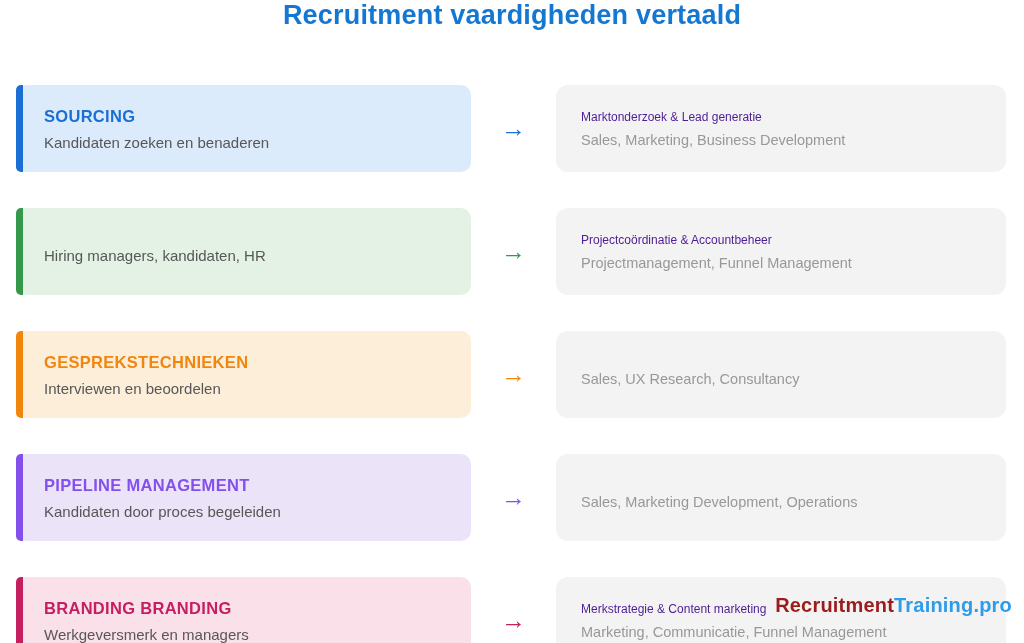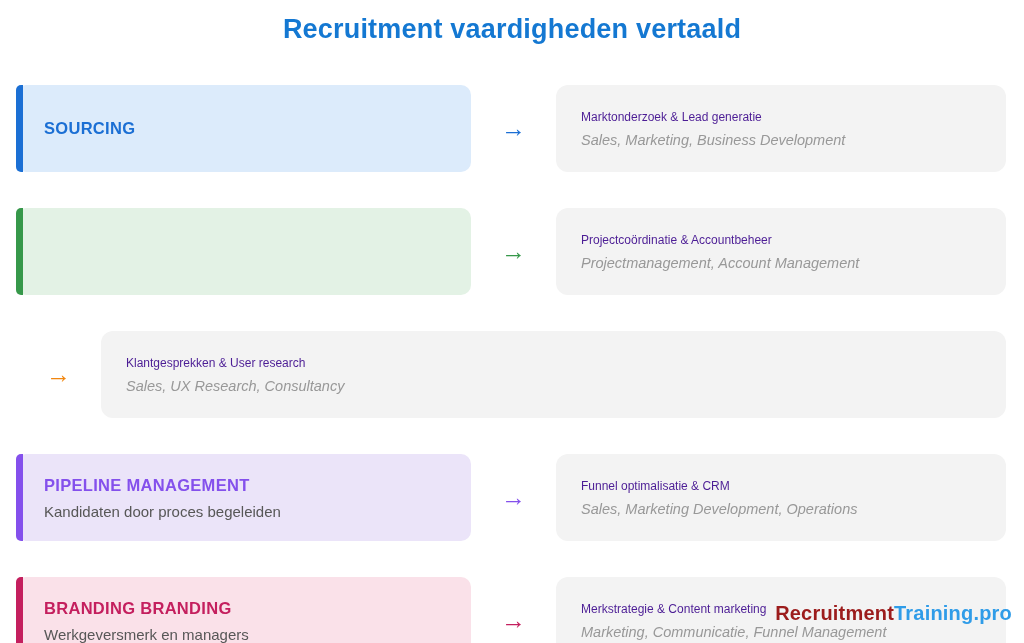--- a/index.html
+++ b/index.html
@@ -5,21 +5,20 @@
   * { margin: 0; padding: 0; box-sizing: border-box; }
   html, body { width: 1024px; height: 643px; }
   body {
     background: #ffffff;
     font-family: "Liberation Sans", sans-serif;
     position: relative;
     overflow: hidden;
   }
   .page-title {
     text-align: center;
-    padding-top: 14px;
     font-size: 27px;
     font-weight: 700;
     letter-spacing: 0.2px;
   }
   .rows {
     position: absolute;
     top: 85px;
     left: 16px;
     right: 18px;
     display: flex;
@@ -82,74 +81,77 @@
   }
   .target-title {
     font-size: 12px;
     font-weight: 400;
     color: #4c1d95;
   }
   .target-desc {
     margin-top: 8px;
     font-size: 14.5px;
     color: #989898;
-    font-style: italic;
   }
   .footer-logo {
     position: absolute;
     right: 12px;
-    bottom: 18px;
+    bottom: 26px;
     font-size: 20px;
     font-weight: 700;
     letter-spacing: 0.2px;
   }
 </style>
 </head>
 <body>
 
 <div class="page-title" style="color: rgb(20, 120, 210);">Recruitment vaardigheden vertaald</div>
 
 <div class="rows">
   <div class="row" style="--accent: #1b6fd4; --bg: #dcebfb;">
     <div class="left-card">
       <div class="skill-title">SOURCING</div>
+      <div class="skill-desc">Kandidaten zoeken en benaderen</div>
     </div>
     <div class="arrow-cell">→</div>
     <div class="right-card">
       <div class="target-title">Marktonderzoek &amp; Lead generatie</div>
       <div class="target-desc">Sales, Marketing, Business Development</div>
     </div>
   </div>
 
   <div class="row" style="--accent: #36984a; --bg: #e3f2e5;">
     <div class="left-card">
+      <div class="skill-desc">Hiring managers, kandidaten, HR</div>
     </div>
     <div class="arrow-cell">→</div>
     <div class="right-card">
       <div class="target-title">Projectcoördinatie &amp; Accountbeheer</div>
-      <div class="target-desc">Projectmanagement, Account Management</div>
+      <div class="target-desc">Projectmanagement, Funnel Management</div>
     </div>
   </div>
 
   <div class="row" style="--accent: #f1860f; --bg: #fdeed9;">
+    <div class="left-card">
+      <div class="skill-title">GESPREKSTECHNIEKEN</div>
+      <div class="skill-desc">Interviewen en beoordelen</div>
+    </div>
     <div class="arrow-cell">→</div>
     <div class="right-card">
-      <div class="target-title">Klantgesprekken &amp; User research</div>
       <div class="target-desc">Sales, UX Research, Consultancy</div>
     </div>
   </div>
 
   <div class="row" style="--accent: #8450ec; --bg: #ebe4f9;">
     <div class="left-card">
       <div class="skill-title">PIPELINE MANAGEMENT</div>
       <div class="skill-desc">Kandidaten door proces begeleiden</div>
     </div>
     <div class="arrow-cell">→</div>
     <div class="right-card">
-      <div class="target-title">Funnel optimalisatie &amp; CRM</div>
       <div class="target-desc">Sales, Marketing Development, Operations</div>
     </div>
   </div>
 
   <div class="row" style="--accent: #c41f5e; --bg: #fae1e9;">
     <div class="left-card">
       <div class="skill-title">BRANDING BRANDING</div>
       <div class="skill-desc">Werkgeversmerk en managers</div>
     </div>
     <div class="arrow-cell">→</div>

